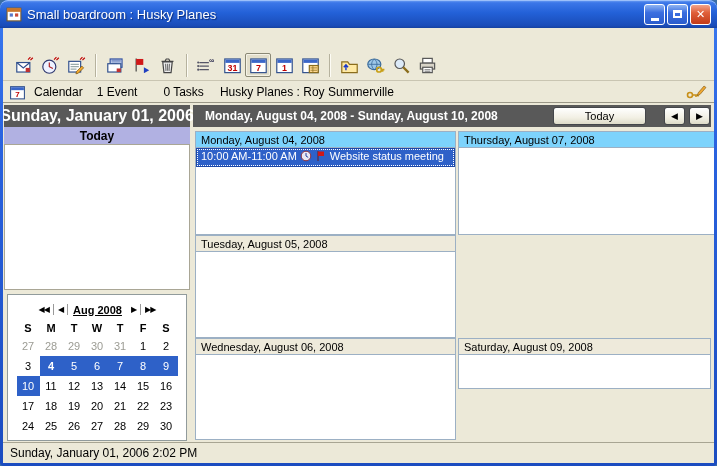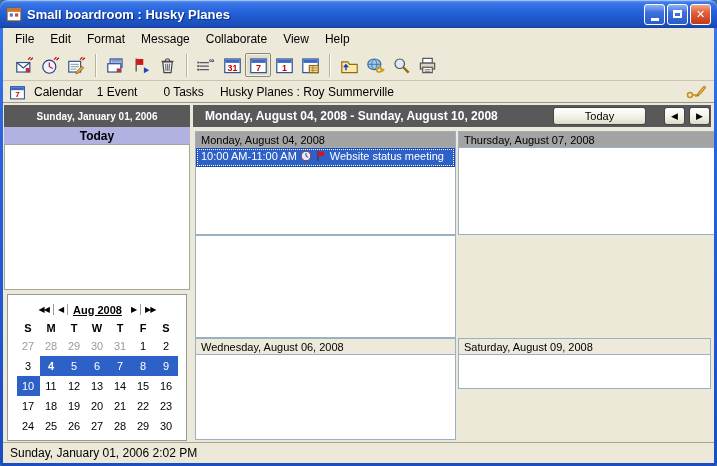--- a/index.html
+++ b/index.html
@@ -11,21 +11,21 @@
     border-radius:8px 8px 4px 4px;overflow:hidden;
   }
   
   .titlebar{
     position:absolute;left:0;top:0;right:0;height:28px;
     background:linear-gradient(180deg,#76a7f5 0%,#3c77e8 10%,#2361d8 45%,#1a4cb8 92%,#16429f 100%);
     display:flex;align-items:center;padding:0 6px;border-radius:8px 8px 0 0;
     box-shadow:inset 0 1px 0 #9cc0fa;
   }
   .app-icon{width:17px;height:17px;margin-right:4px;flex:0 0 auto;}
-  .title-text{color:#fff;font-weight:bold;font-size:13px;text-shadow:1px 1px 1px #0b2d78;flex:1;white-space:nowrap;overflow:hidden;}
+  .title-text{color:#fff;font-weight:normal;font-size:13px;text-shadow:1px 1px 1px #0b2d78;flex:1;white-space:nowrap;overflow:hidden;}
   .win-controls{display:flex;gap:2px;}
   .wbtn{width:21px;height:21px;border:1px solid #fff;border-radius:3px;
     display:flex;align-items:center;justify-content:center;
     background:linear-gradient(180deg,#8fb4f2 0%,#3b6fe0 40%,#2a5ccc 100%);
     color:#fff;font-size:11px;font-weight:bold;cursor:pointer;}
   .wbtn.close{background:linear-gradient(180deg,#f2a48c 0%,#e0603a 40%,#c23a18 100%);}
   .glyph-min{display:block;width:8px;height:3px;background:#fff;margin-top:10px;}
   .glyph-max{display:block;width:9px;height:8px;border:2px solid #fff;border-top-width:3px;}
   
   .client{position:absolute;left:3px;top:28px;width:711px;height:435px;background:#ece9d8;overflow:hidden;}
@@ -40,21 +40,21 @@
   .tb-sep{width:1px;height:23px;background:#b6b29e;box-shadow:1px 0 0 #fdfcf5;margin:0 6px;}
   
   .infobar{position:absolute;left:0;top:54px;width:711px;height:21px;display:flex;align-items:center;font-size:12px;color:#000;border-bottom:1px solid #9a9787;padding:0 6px;}
   .infobar .ib-ico{width:17px;height:17px;margin-right:8px;}
   .ib-view{margin-right:14px;}
   .ib-events{margin-right:26px;}
   .ib-tasks{margin-right:16px;}
   .ib-owner{flex:1;}
   .ib-acl{width:22px;height:16px;}
   
-  .side-header{position:absolute;left:1px;top:77px;width:186px;height:22px;background:#595959;color:#fff;font-weight:bold;font-size:10px;display:flex;align-items:center;justify-content:center;white-space:nowrap;}
+  .side-header{position:absolute;left:1px;top:77px;width:186px;height:22px;background:#595959;color:#fff;font-weight:bold;font-size:16px;display:flex;align-items:center;justify-content:center;white-space:nowrap;}
   .today-bar{position:absolute;left:1px;top:99px;width:186px;height:17px;background:#b1b1e2;color:#000;font-weight:bold;font-size:12px;display:flex;align-items:center;justify-content:center;}
   .side-panel{position:absolute;left:1px;top:116px;width:186px;height:146px;background:#fff;border:1px solid #a9a695;}
   
   .minical{position:absolute;left:4px;top:266px;width:180px;height:147px;background:#fff;border:1px solid #919b9c;font-size:11px;}
   .mc-nav{display:flex;align-items:center;justify-content:center;margin-top:7px;height:15px;}
   .mc-btn{font-size:8px;letter-spacing:-1px;padding:0 4px;cursor:pointer;color:#000;}
   .mc-sep{width:1px;height:11px;background:#9a9a9a;}
   .mc-month{font-size:11px;font-weight:bold;text-decoration:underline;padding:0 5px;cursor:pointer;}
   .mc-grid{display:grid;grid-template-columns:repeat(7,23px);justify-content:center;margin-top:3px;}
   .mc-cell{height:20px;display:flex;align-items:center;justify-content:center;cursor:pointer;}
@@ -71,21 +71,21 @@
     display:flex;align-items:center;justify-content:center;cursor:pointer;}
   .nav-btn{position:absolute;top:2px;width:21px;height:18px;
     background:linear-gradient(180deg,#ffffff 0%,#f2f0e4 60%,#dedbc8 100%);
     border:1px solid #44464a;border-radius:3px;color:#000;font-size:9px;
     display:flex;align-items:center;justify-content:center;cursor:pointer;}
   .nav-btn.prev{left:471px;}
   .nav-btn.next{left:496px;}
   
   .day{position:absolute;display:flex;flex-direction:column;}
   .day-head{height:16px;background:#eeeadb;border:1px solid #9cb0c4;border-bottom:none;font-size:11px;color:#000;display:flex;align-items:center;padding-left:5px;white-space:nowrap;overflow:hidden;}
-  .day-head.light{background:#a3a3a3;}
+  .day-head.light{background:#7dd3fc;}
   .day-body{flex:1;background:#fff;border:1px solid #9cb0c4;overflow:hidden;}
   #day-mon{left:192px;top:103px;width:261px;height:104px;}
   #day-tue{left:192px;top:207px;width:261px;height:103px;}
   #day-wed{left:192px;top:310px;width:261px;height:102px;}
   #day-thu{left:455px;top:103px;width:257px;height:104px;}
   #day-fri{left:455px;top:207px;width:253px;height:103px;}
   #day-sat{left:455px;top:310px;width:253px;height:51px;}
   #day-sun{left:455px;top:361px;width:253px;height:51px;}
   
   .event{margin:1px;height:17px;background:#2e61c8;border:1px dotted #fff;outline:1px solid #1d48a8;
@@ -115,29 +115,20 @@
           <span class="glyph-max"></span>
         </div>
       <div class="wbtn close">
           <span>✕</span>
         </div>
     </div>
   </div>
 
   <div class="client">
 
-    <div class="menubar">
-        <span class="menu-item">File</span>
-        <span class="menu-item">Edit</span>
-        <span class="menu-item">Format</span>
-        <span class="menu-item">Message</span>
-        <span class="menu-item">Collaborate</span>
-        <span class="menu-item">View</span>
-        <span class="menu-item">Help</span>
-      </div>
 
     <div class="toolbar">
       <div class="tb-btn">
         <svg viewBox="0 0 16 16">
           <rect x="1.5" y="5.5" width="11" height="8" fill="#fff" stroke="#30508c"></rect>
           <path d="M1.5 5.5 L7 10 L12.5 5.5" fill="none" stroke="#30508c"></path>
           <path d="M11 3 l2 -2 M13 3.5 l2 -2" stroke="#c00000" fill="none"></path>
           <rect x="9" y="10" width="3.5" height="3.5" fill="#c03030"></rect>
         </svg>
       </div>
@@ -356,20 +347,21 @@
           </svg>
           <svg class="ev-ico" viewBox="0 0 12 12">
             <line x1="3" y1="1" x2="3" y2="11" stroke="#602020"></line>
             <rect x="3" y="1.5" width="6" height="4.5" fill="#d01818"></rect>
           </svg>
           <span class="ev-title">Website status meeting</span>
         </div>
       </div>
     </div>
     <div class="day" id="day-tue">
+      <div class="day-head">Tuesday, August 05, 2008</div>
       <div class="day-body"></div>
     </div>
     <div class="day" id="day-wed">
       <div class="day-head">Wednesday, August 06, 2008</div>
       <div class="day-body"></div>
     </div>
     <div class="day" id="day-thu">
       <div class="day-head light">Thursday, August 07, 2008</div>
       <div class="day-body"></div>
     </div>

